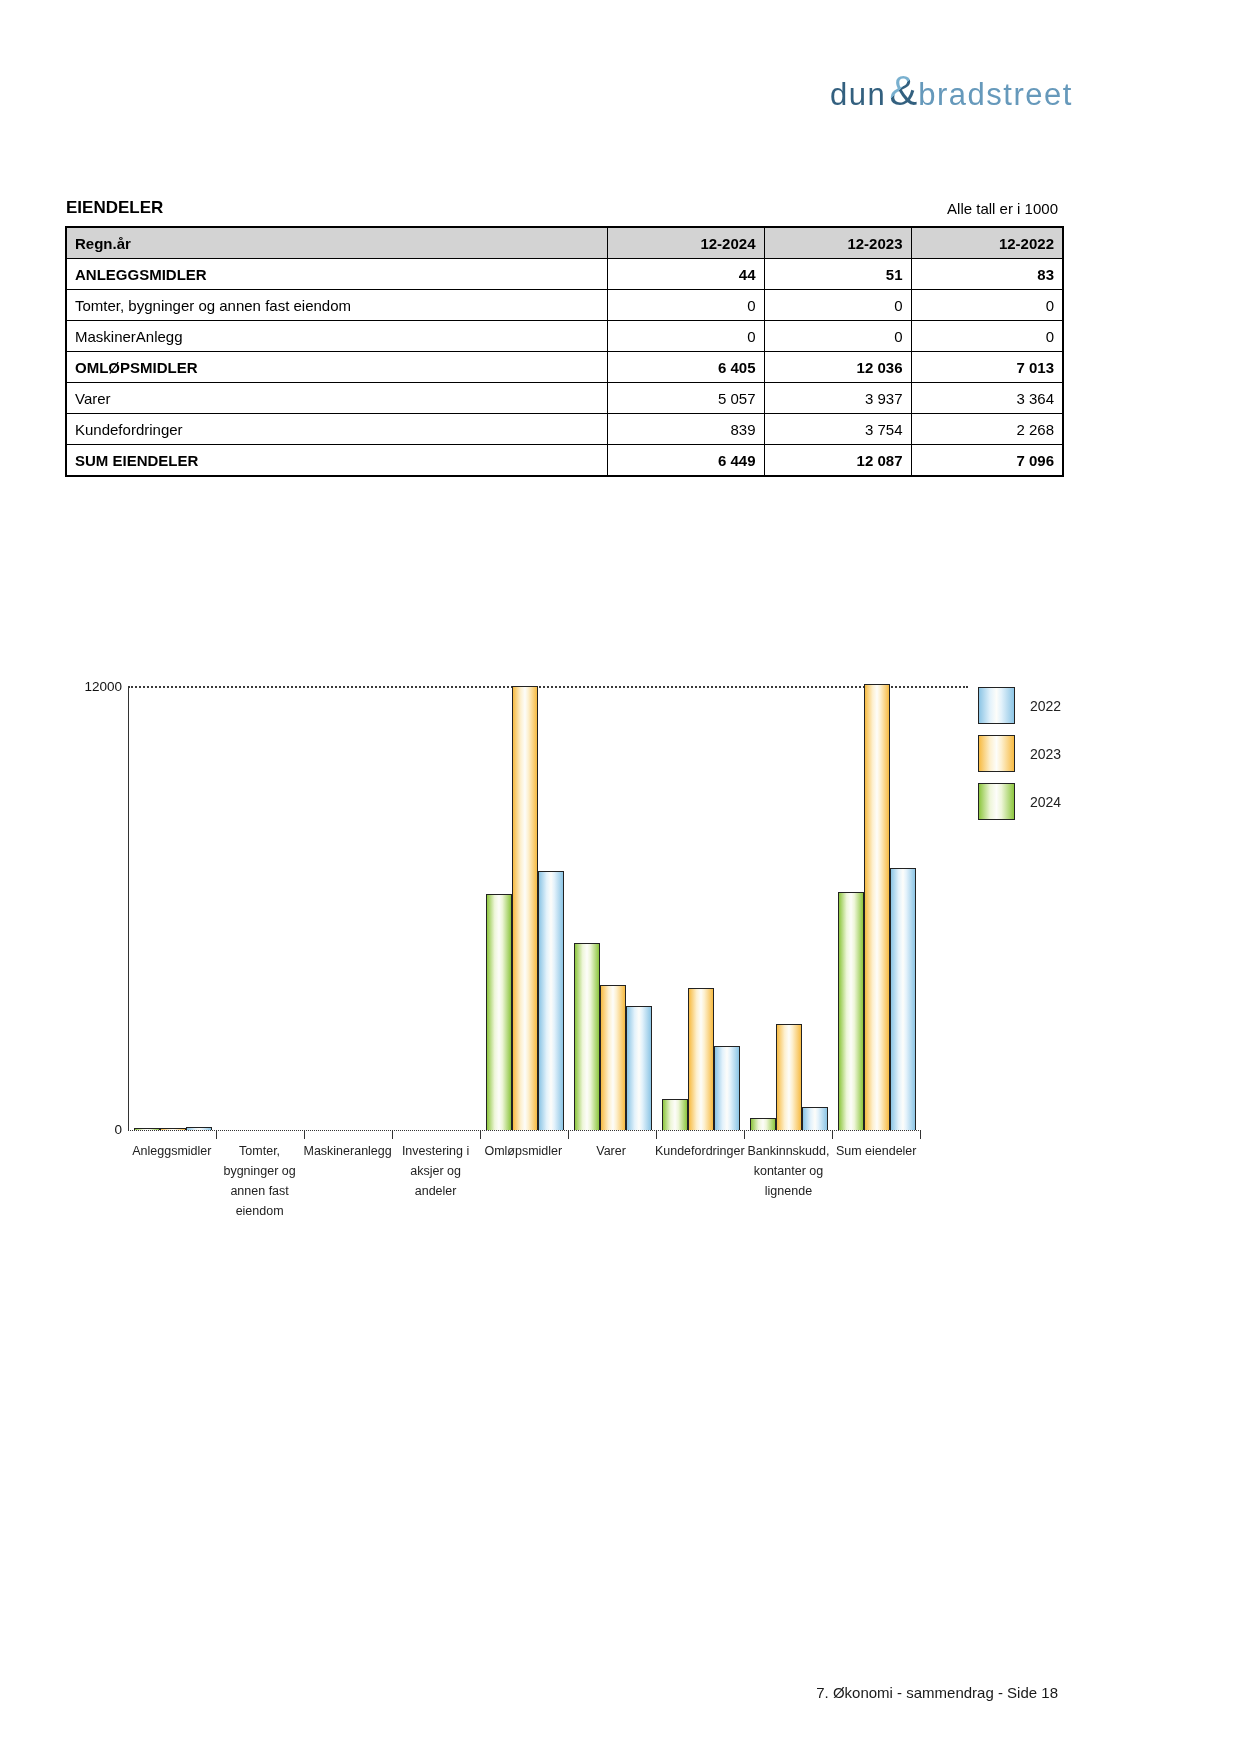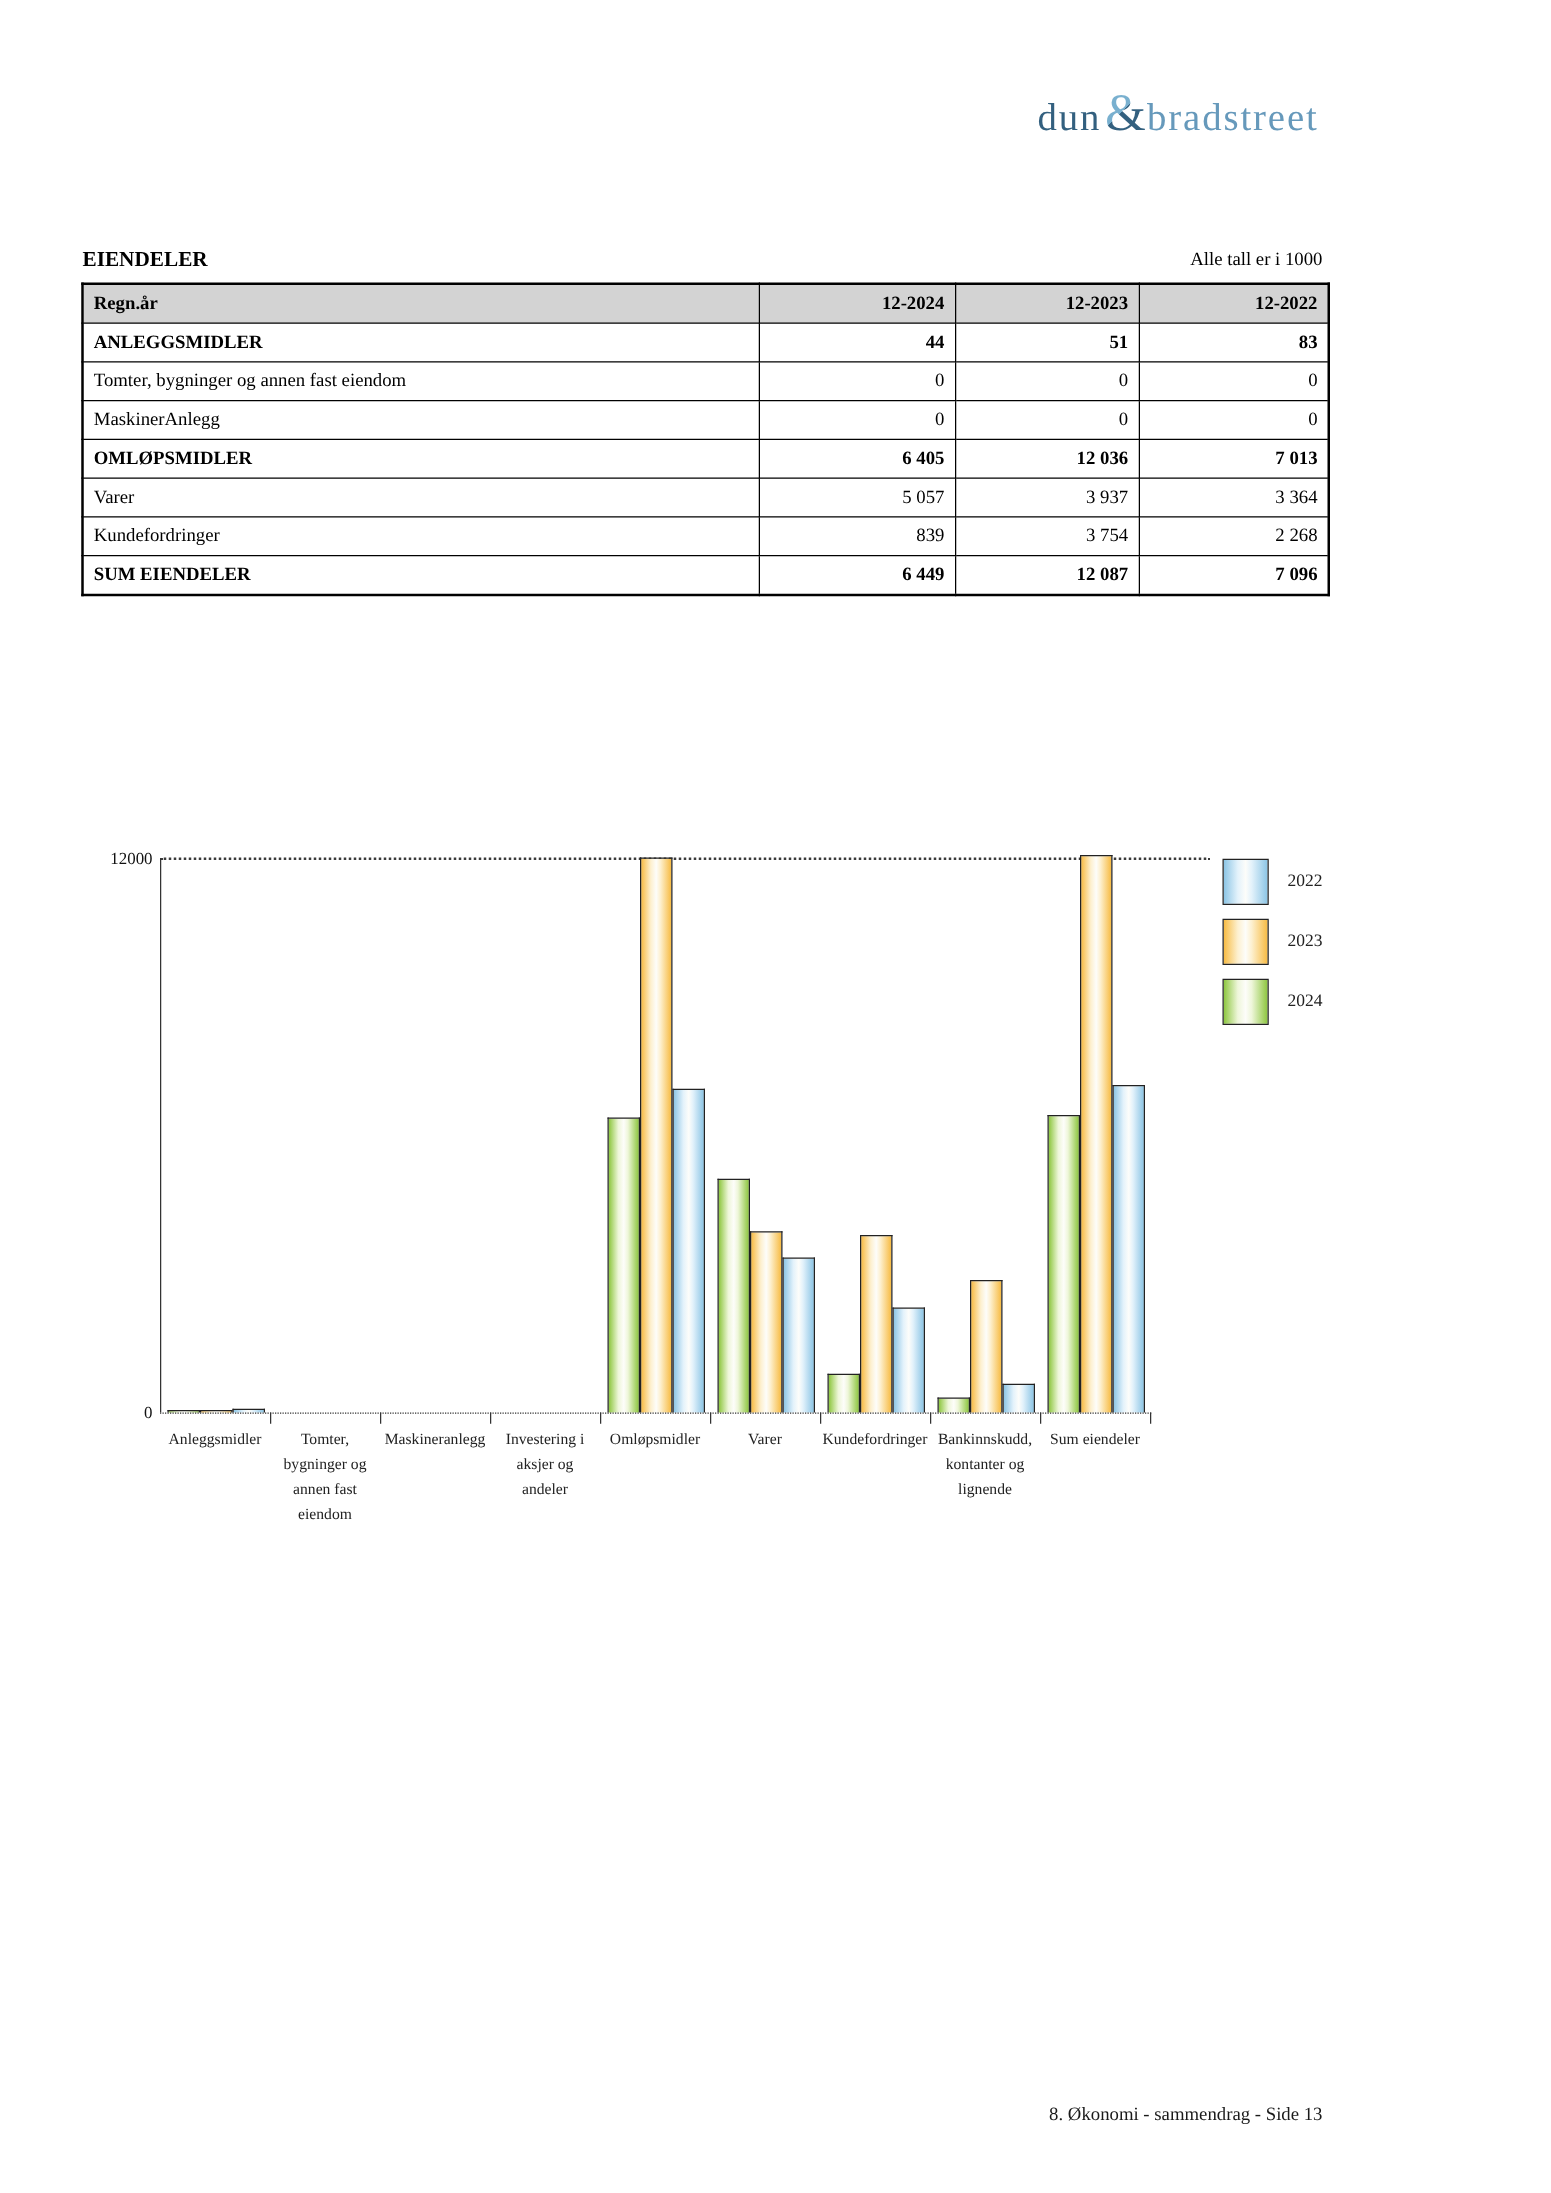--- a/index.html
+++ b/index.html
@@ -1,18 +1,18 @@
 <!DOCTYPE html>
 <html><head>
 <meta charset="utf-8">
 <style>
   html,body { margin:0; padding:0; background:#fff; }
   .page {
     position:relative; width:1241px; height:1754px; background:#ffffff;
-    font-family:Liberation Serif, serif; color:#000; overflow:hidden;
+    font-family:Liberation Sans, sans-serif; color:#000; overflow:hidden;
   }
 
   
   .logo { position:absolute; top:76px; left:830px; display:flex; align-items:baseline; user-select:none; }
   .logo-dun { font-size:31px; letter-spacing:1.5px; color:#33607f; font-weight:500; }
   .logo-amp { font-size:42px; line-height:30px; margin:0 1px 0 3px; color:#44738f;
               background:linear-gradient(135deg,#79b0cf 0%,#79b0cf 42%,#33607f 42%,#33607f 100%);
               -webkit-background-clip:text; background-clip:text; -webkit-text-fill-color:transparent; }
   .logo-bradstreet { font-size:31px; letter-spacing:1.5px; color:#6699bb; font-weight:500; }
 
@@ -238,14 +238,14 @@
       <div class="legend-item">
         <div class="legend-swatch" style="background: linear-gradient(90deg, rgb(247, 187, 67) 0%, rgb(253, 240, 207) 32%, rgb(253, 253, 250) 50%, rgb(253, 240, 207) 64%, rgb(247, 187, 67) 100%);"></div>
         <span class="legend-label">2023</span>
       </div>
       <div class="legend-item">
         <div class="legend-swatch" style="background: linear-gradient(90deg, rgb(141, 198, 63) 0%, rgb(238, 246, 217) 32%, rgb(253, 253, 250) 50%, rgb(238, 246, 217) 64%, rgb(141, 198, 63) 100%);"></div>
         <span class="legend-label">2024</span>
       </div>
     </div>
 
-  <div class="footer">8. Økonomi - sammendrag - Side 13</div>
+  <div class="footer">7. Økonomi - sammendrag - Side 18</div>
 </div>
 
 </body></html>

